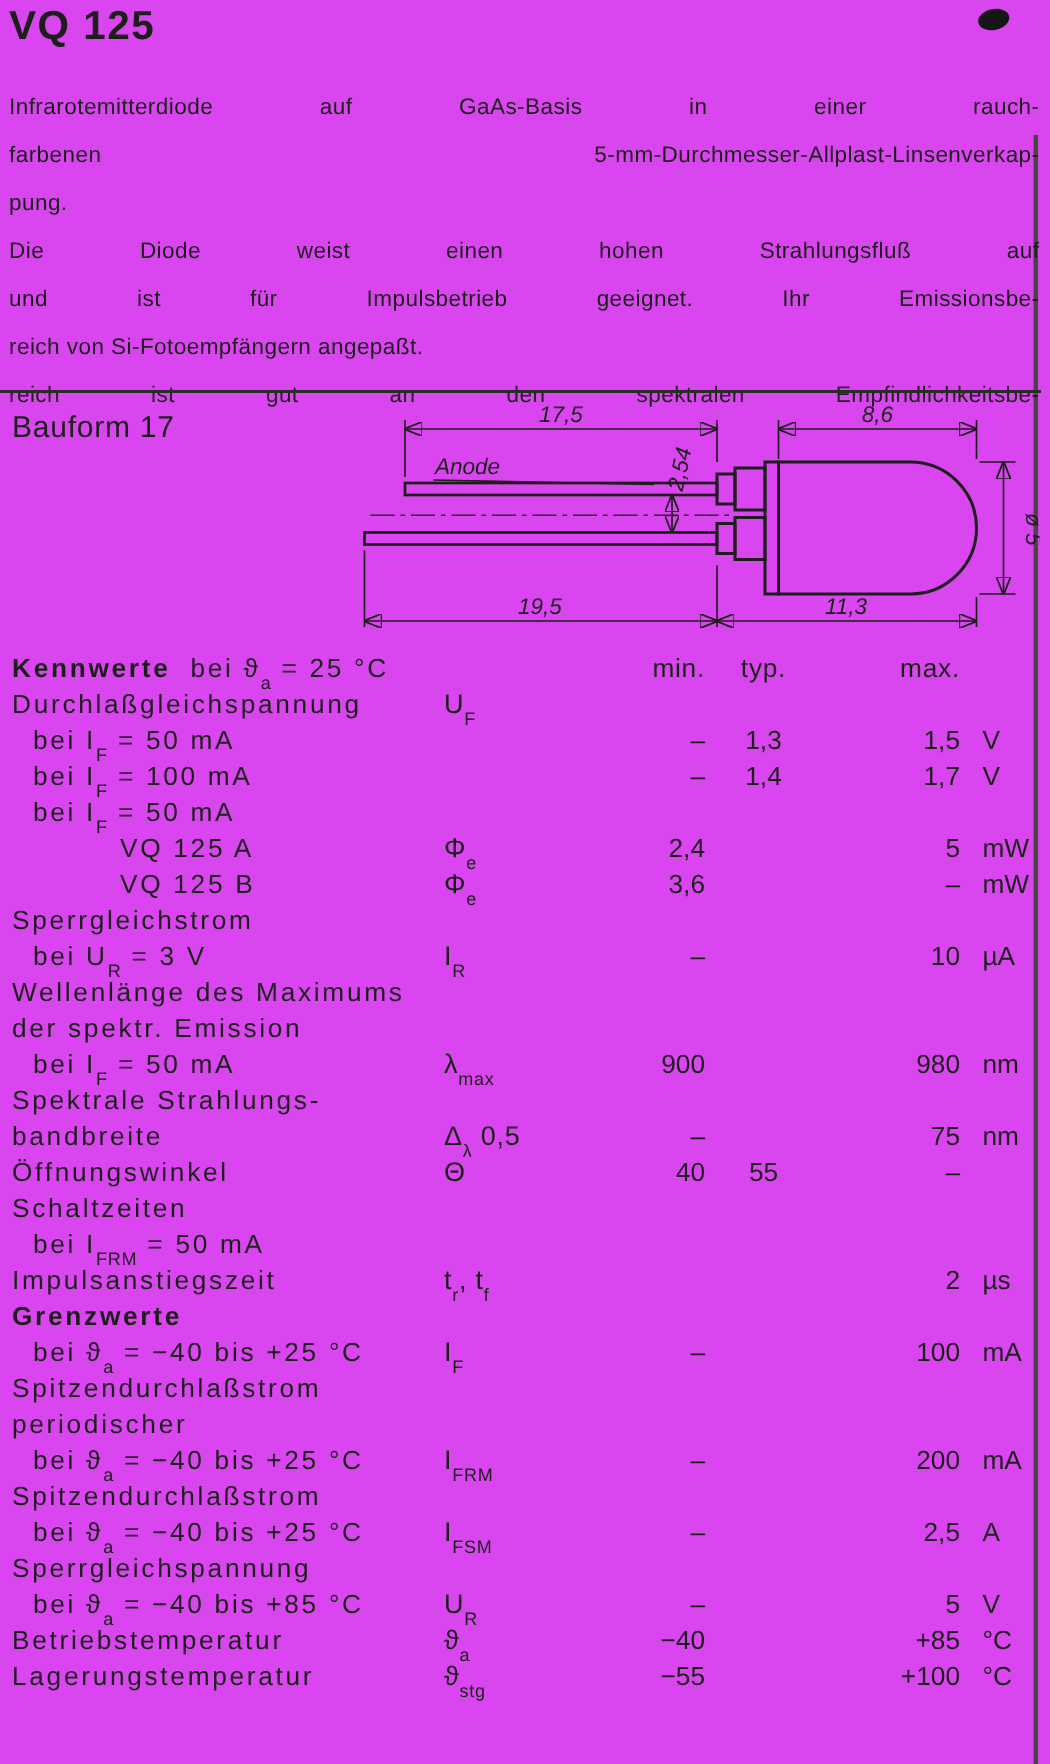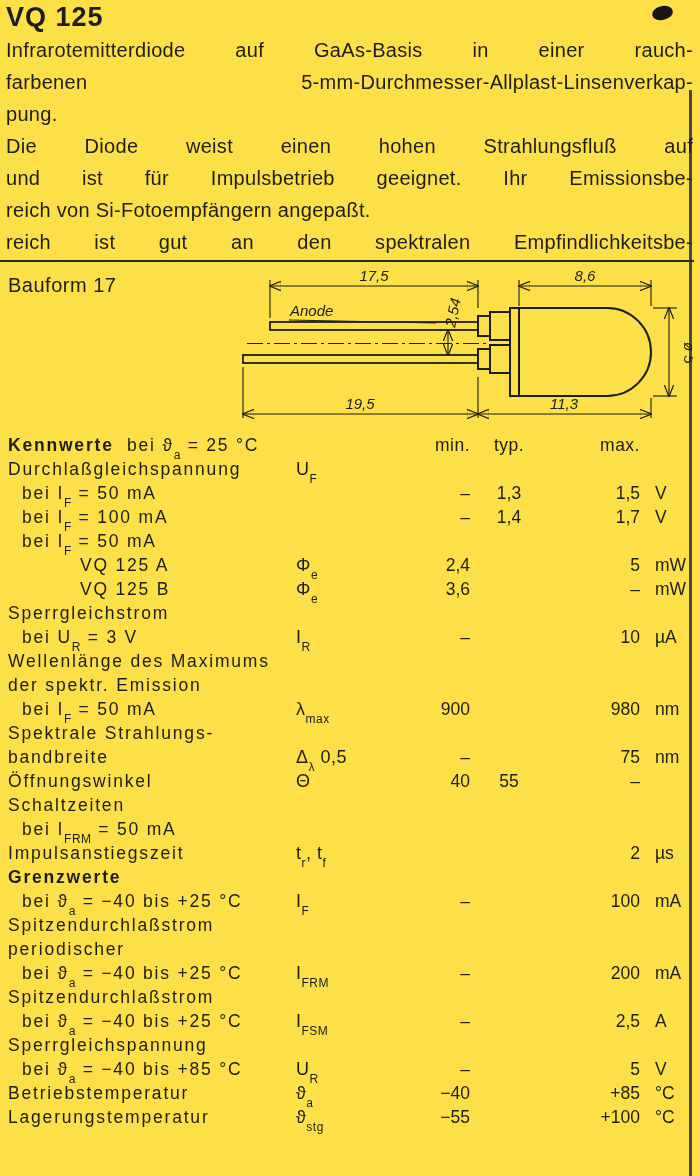--- a/index.html
+++ b/index.html
@@ -1,22 +1,22 @@
 <!DOCTYPE html>
 <html><head>
 <meta charset="utf-8">
 <style>
   html,body{margin:0;padding:0}
-  .page{position:relative;width:700px;height:1176px;background:#fde047;color:#1d1d1b;
+  .page{position:relative;width:700px;height:1176px;background:#d946ef;color:#1d1d1b;
         font-family:"Liberation Sans",sans-serif;overflow:hidden}
   .title{position:absolute;left:6px;top:2px;font-size:27px;font-weight:bold;letter-spacing:1px}
   .dot{position:absolute;left:652px;top:6px;width:21px;height:14px;background:#161616;
        border-radius:50%;transform:rotate(-12deg)}
   .edge{position:absolute;left:689px;top:90px;width:3px;height:1086px;background:#47463f}
-  .intro{position:absolute;left:6px;top:34px;width:687px;font-size:20px;line-height:32px;letter-spacing:.3px}
+  .intro{position:absolute;left:6px;top:56px;width:687px;font-size:15px;line-height:32px;letter-spacing:.3px}
   .iline{text-align:justify;text-align-last:justify;white-space:normal}
   .iline.last{text-align-last:left}
   .rule{position:absolute;left:0;top:260px;width:694px;height:2px;background:#2b2b28}
   .caption{position:absolute;left:8px;top:274px;font-size:20px;letter-spacing:.5px}
   .drawing{position:absolute;left:233px;top:268px}
   .drawing line,.drawing rect,.drawing path,.drawing polyline{stroke:#1d1d1b;fill:none}
   .pk{stroke-width:2}
   .ld{stroke-width:1.8}
   .dl{stroke-width:1.1}
   .cl{stroke-width:1;stroke-dasharray:16 4 3 4}

